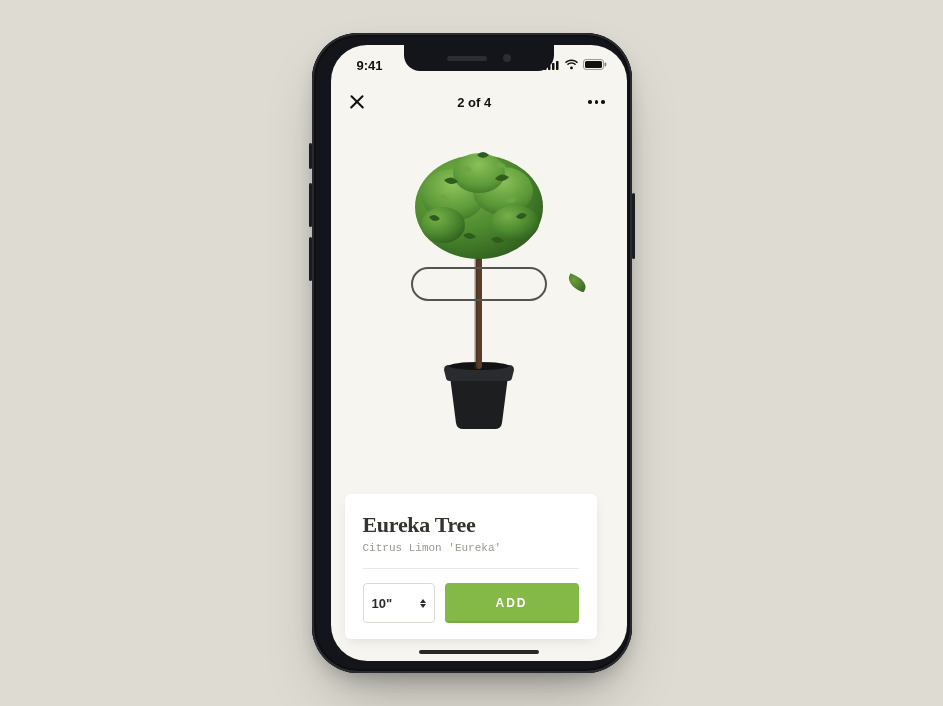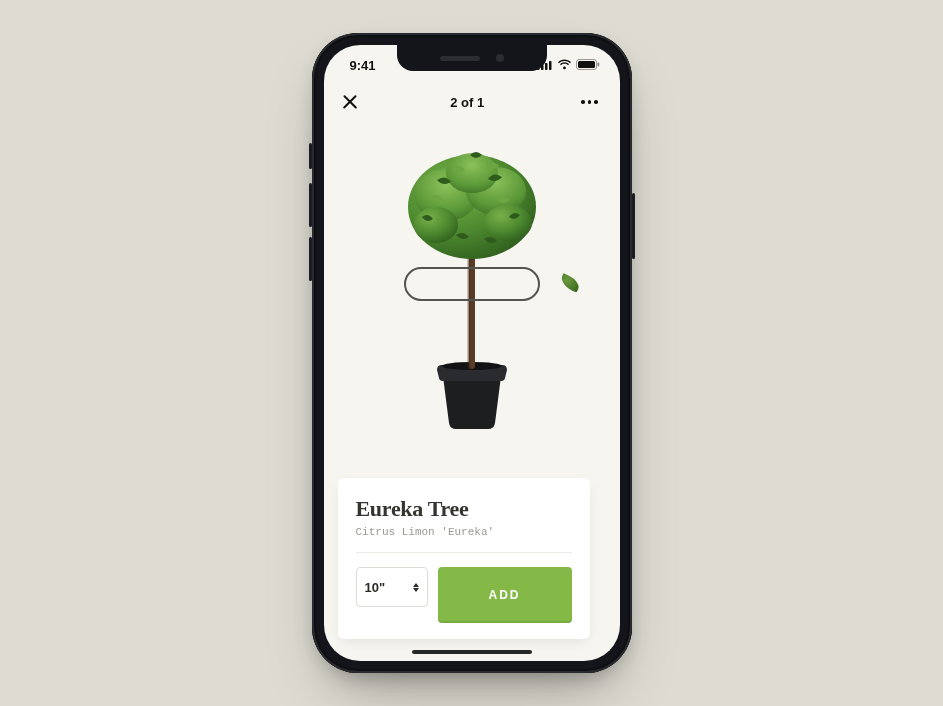--- a/index.html
+++ b/index.html
@@ -37,20 +37,21 @@
 
   .screen {
     width: 100%;
     height: 100%;
     background: #f6f5ef;
     border-radius: 36px;
     overflow: hidden;
     position: relative;
     display: flex;
     flex-direction: column;
+    margin-left: 7px;
   }
 
   
   .notch {
     position: absolute;
     top: 0; left: 50%;
     transform: translateX(-50%);
     width: 150px; height: 26px;
     background: #14151a;
     border-bottom-left-radius: 16px;
@@ -176,21 +177,21 @@
     background:#fff;
   }
   .size-stepper .val { font-size:13px; font-weight:700; color:#2b2b26; }
   .chevs { display:flex; flex-direction:column; gap:1px; }
   .chev { width:0; height:0; border-left:3.5px solid transparent; border-right:3.5px solid transparent; }
   .chev.up { border-bottom:4px solid #2b2b26; }
   .chev.dn { border-top:4px solid #2b2b26; }
 
   .add-btn {
     flex:1;
-    height:56px;
+    height:40px;
     background:#84b947;
     color:#ffffff;
     border:none;
     border-radius:4px;
     font-size:12px;
     font-weight:800;
     letter-spacing:2px;
     cursor:pointer;
     box-shadow: inset 0 -2px 0 rgba(0,0,0,0.08);
   }
@@ -241,21 +242,21 @@
             <rect x="0.5" y="0.5" width="20" height="10" rx="2.5" fill="none" stroke="#111" stroke-opacity="0.4"></rect>
             <rect x="2" y="2" width="17" height="7" rx="1.5" fill="#111"></rect>
             <rect x="21.5" y="3.5" width="1.8" height="4" rx="0.9" fill="#111" fill-opacity="0.5"></rect>
           </svg>
         </span>
       </span>
     </div>
 
     <div class="nav-bar">
       <div class="close-x" role="button"></div>
-      <span class="counter">2 of 1</span>
+      <span class="counter">2 of 4</span>
       <div class="dots" role="button">
         <span></span>
           <span></span>
           <span></span>
       </div>
     </div>
 
     <div class="product-view">
       <div class="pill"></div>
       <div class="loose-leaf"></div>

